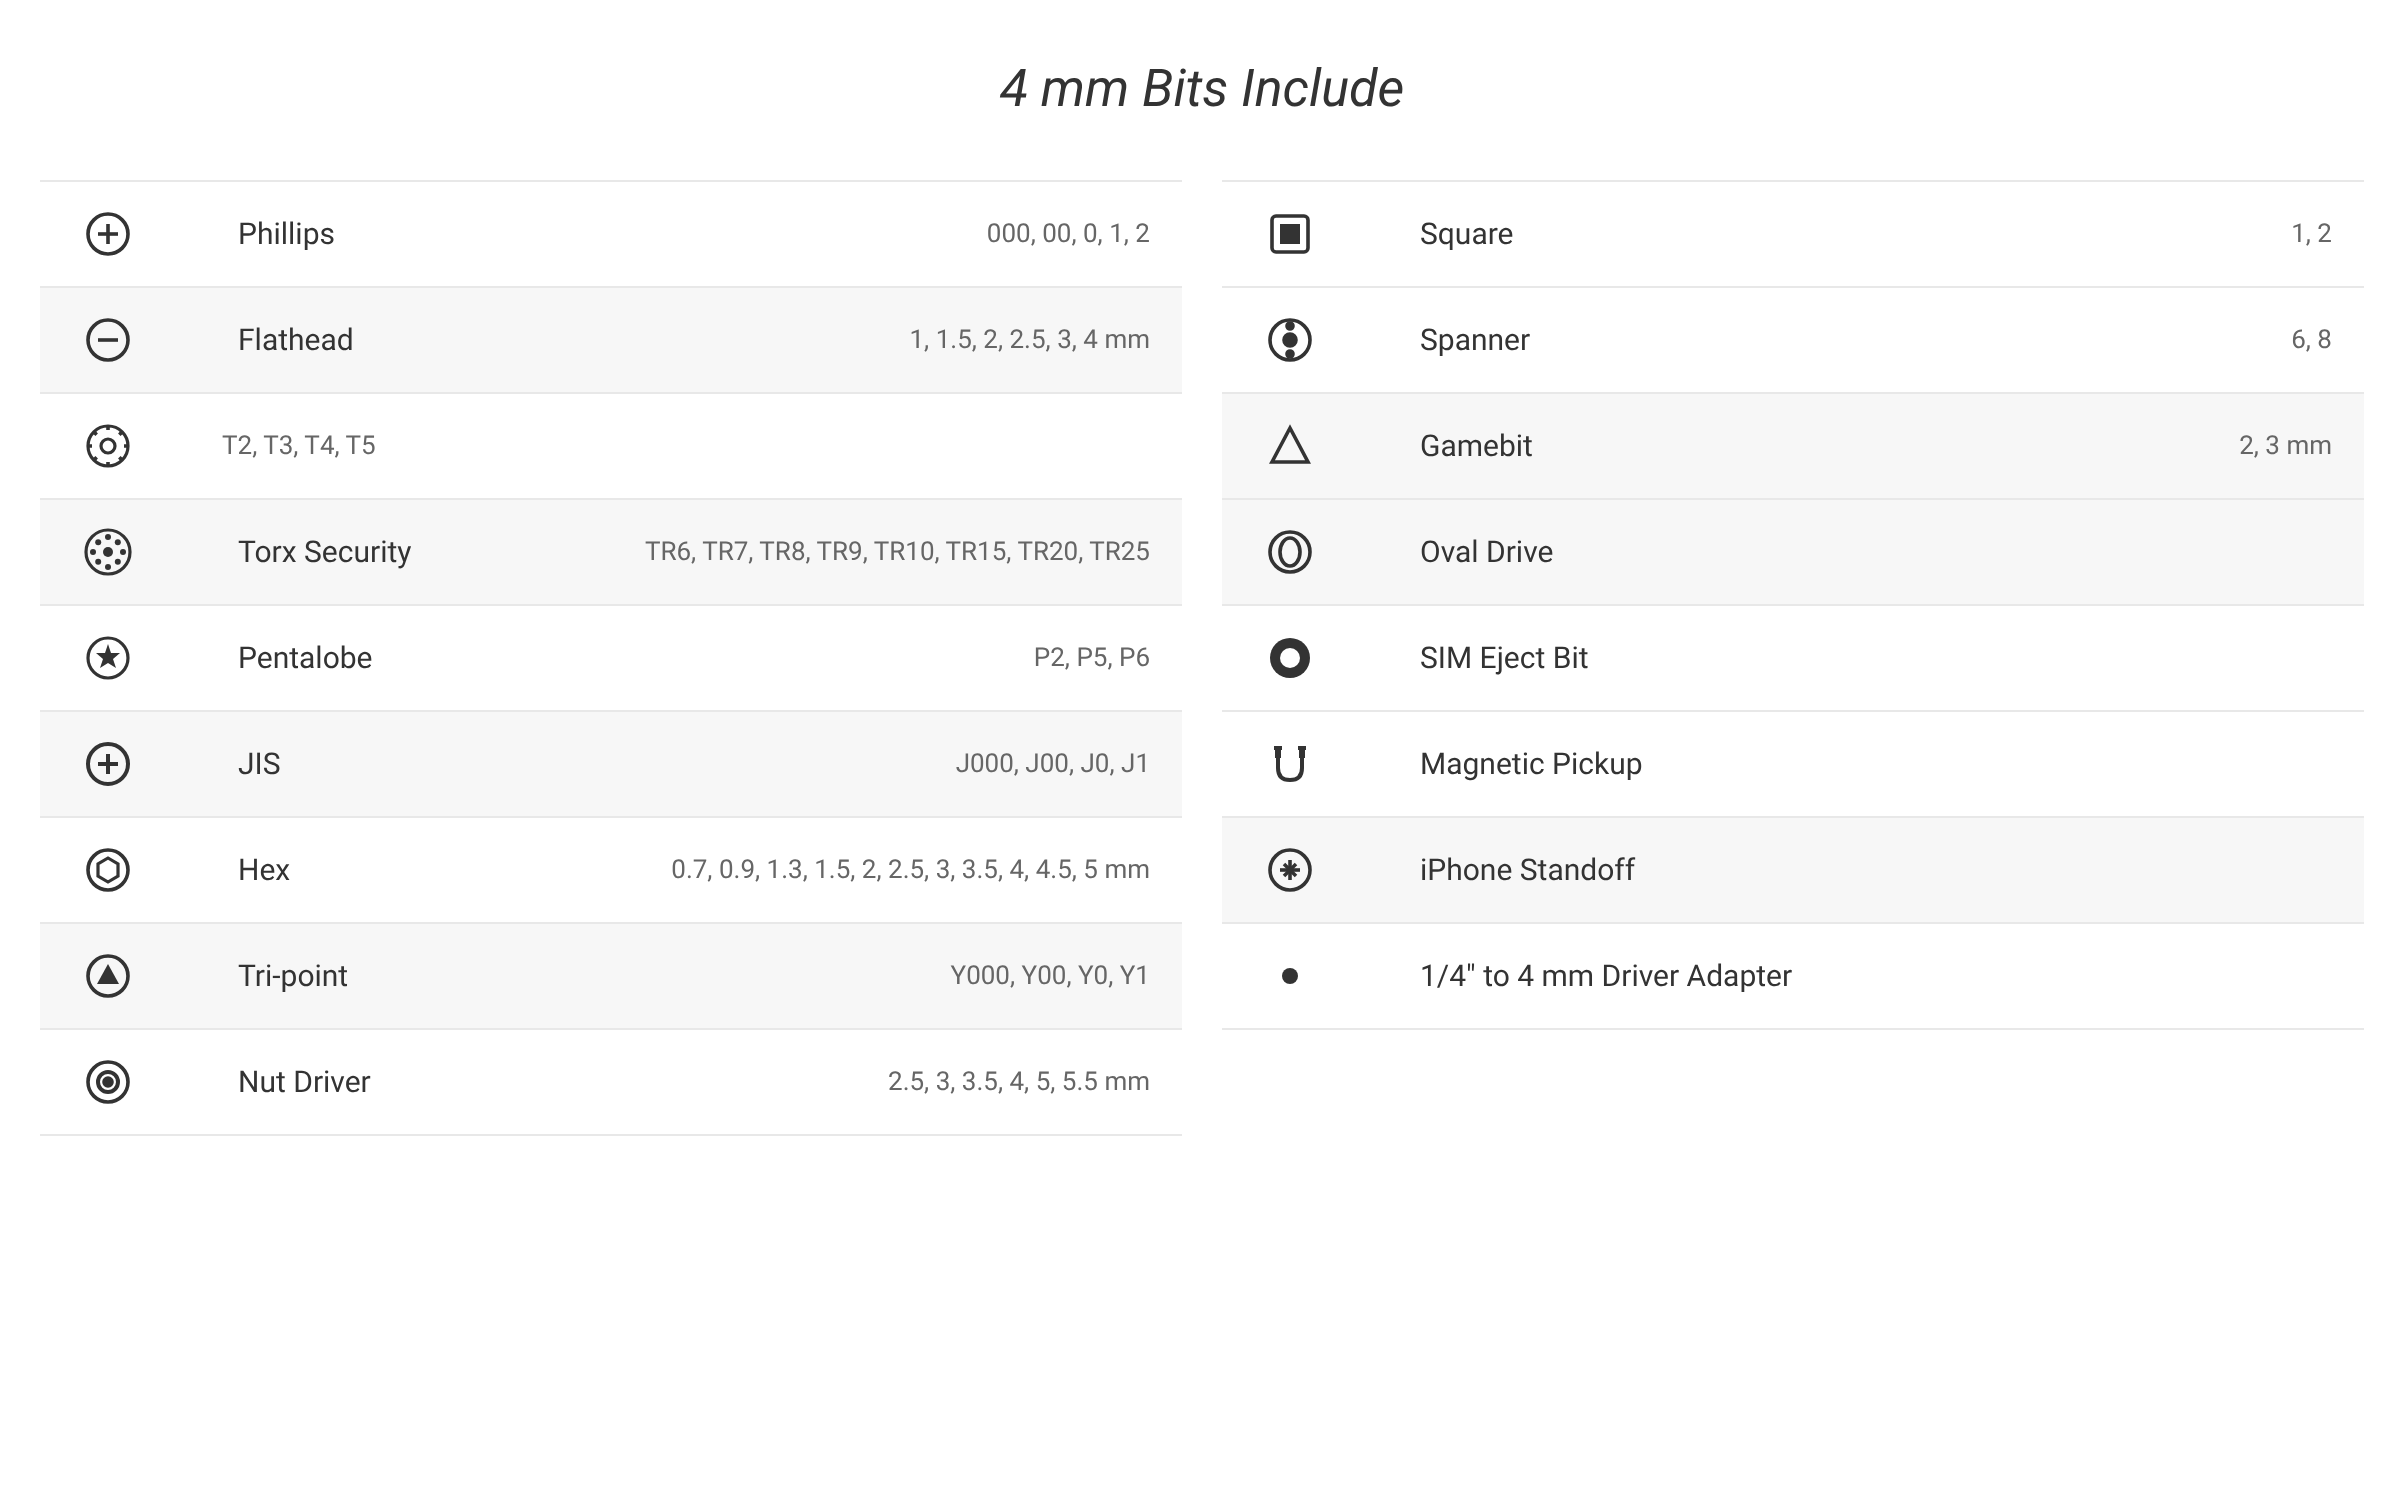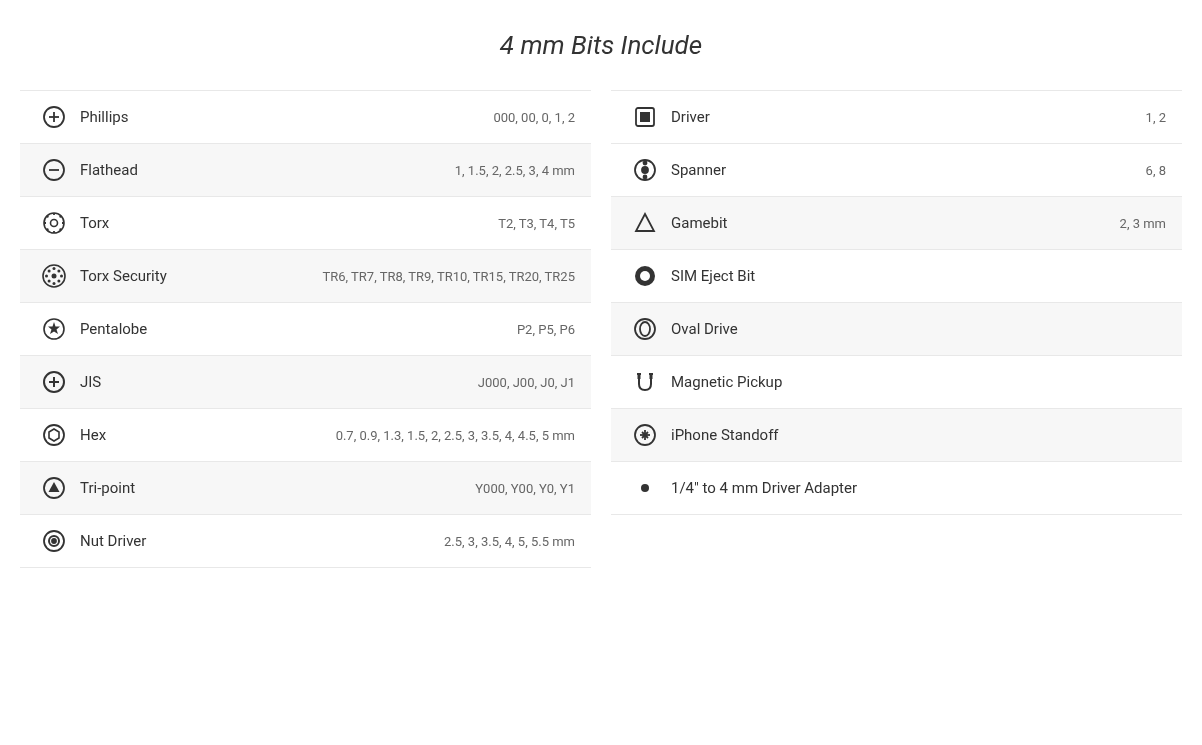--- a/index.html
+++ b/index.html
@@ -28,20 +28,21 @@
     }
     .col {
       display: flex;
       flex-direction: column;
     }
     .row-item {
       display: flex;
       align-items: center;
       padding: 14px 16px;
       border-bottom: 1px solid #e8e8e8;
+      gap: 39px;
     }
     .row-item:first-child {
       border-top: 1px solid #e8e8e8;
     }
     .row-item.even {
       background: #f7f7f7;
     }
     .row-item.odd {
       background: #fff;
     }
@@ -98,21 +99,20 @@
           <span class="item-values">1, 1.5, 2, 2.5, 3, 4 mm</span>
         </div>
         <div class="row-item odd">
           <div class="icon-cell">
             <svg viewBox="0 0 24 24" fill="none" stroke="#333" stroke-width="1.6">
       <circle cx="12" cy="12" r="10" fill="none"></circle>
       <circle cx="12" cy="12" r="3.5"></circle>
       <path d="M12 2v2M12 20v2M2 12h2M20 12h2M4.93 4.93l1.41 1.41M17.66 17.66l1.41 1.41M4.93 19.07l1.41-1.41M17.66 6.34l1.41-1.41" stroke-width="1.8"></path>
     </svg>
           </div>
-          <span class="item-name">Torx</span>
           <span class="item-values">T2, T3, T4, T5</span>
         </div>
         <div class="row-item even">
           <div class="icon-cell">
             <svg viewBox="0 0 24 24" fill="#333" stroke="none">
       <circle cx="12" cy="12" r="11" fill="none" stroke="#333" stroke-width="1.6"></circle>
       <circle cx="12" cy="12" r="2.5" fill="#333"></circle>
       <circle cx="12" cy="4.5" r="1.5" fill="#333"></circle>
       <circle cx="12" cy="19.5" r="1.5" fill="#333"></circle>
       <circle cx="4.5" cy="12" r="1.5" fill="#333"></circle>
@@ -180,21 +180,21 @@
         </div>
       </div>
     <div class="col" id="right-col">
         <div class="row-item odd">
           <div class="icon-cell">
             <svg viewBox="0 0 24 24" fill="none" stroke="#333" stroke-width="1.8">
       <rect x="3" y="3" width="18" height="18" rx="2"></rect>
       <rect x="7" y="7" width="10" height="10" fill="#333" stroke="none"></rect>
     </svg>
           </div>
-          <span class="item-name">Driver</span>
+          <span class="item-name">Square</span>
           <span class="item-values">1, 2</span>
         </div>
         <div class="row-item odd">
           <div class="icon-cell">
             <svg viewBox="0 0 24 24" fill="none" stroke="#333" stroke-width="1.8">
       <circle cx="12" cy="12" r="10"></circle>
       <circle cx="12" cy="12" r="3" fill="#333"></circle>
       <circle cx="12" cy="5" r="1.5" fill="#333"></circle>
       <circle cx="12" cy="19" r="1.5" fill="#333"></circle>
     </svg>
@@ -204,37 +204,37 @@
         </div>
         <div class="row-item even">
           <div class="icon-cell">
             <svg viewBox="0 0 24 24" fill="none" stroke="#333" stroke-width="1.8">
       <path d="M12 3 L21 20 L3 20 Z"></path>
     </svg>
           </div>
           <span class="item-name">Gamebit</span>
           <span class="item-values">2, 3 mm</span>
         </div>
+        <div class="row-item even">
+          <div class="icon-cell">
+            <svg viewBox="0 0 24 24" fill="none" stroke="#333" stroke-width="1.8">
+      <circle cx="12" cy="12" r="10" fill="none"></circle>
+      <ellipse cx="12" cy="12" rx="5" ry="7" fill="none" stroke="#333" stroke-width="1.8"></ellipse>
+    </svg>
+          </div>
+          <span class="item-name">Oval Drive</span>
+        </div>
         <div class="row-item odd">
           <div class="icon-cell">
             <svg viewBox="0 0 24 24" fill="#333" stroke="none">
       <circle cx="12" cy="12" r="10" fill="#333"></circle>
       <circle cx="12" cy="12" r="5" fill="white"></circle>
     </svg>
           </div>
           <span class="item-name">SIM Eject Bit</span>
-        </div>
-        <div class="row-item even">
-          <div class="icon-cell">
-            <svg viewBox="0 0 24 24" fill="none" stroke="#333" stroke-width="1.8">
-      <circle cx="12" cy="12" r="10" fill="none"></circle>
-      <ellipse cx="12" cy="12" rx="5" ry="7" fill="none" stroke="#333" stroke-width="1.8"></ellipse>
-    </svg>
-          </div>
-          <span class="item-name">Oval Drive</span>
         </div>
         <div class="row-item odd">
           <div class="icon-cell">
             <svg viewBox="0 0 24 24" fill="none" stroke="#333" stroke-width="2">
       <path d="M6 4 L6 14 Q6 20 12 20 Q18 20 18 14 L18 4" stroke="#333" stroke-width="2" fill="none"></path>
       <line x1="6" y1="4" x2="6" y2="9" stroke="#333" stroke-width="3"></line>
       <line x1="18" y1="4" x2="18" y2="9" stroke="#333" stroke-width="3"></line>
       <line x1="4" y1="4" x2="8" y2="4"></line>
       <line x1="16" y1="4" x2="20" y2="4"></line>
     </svg>

